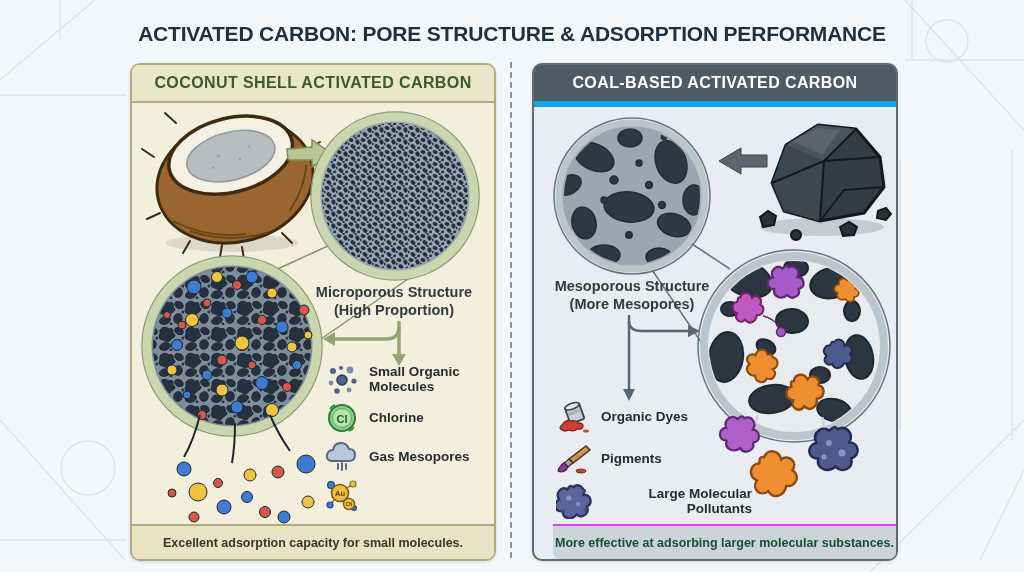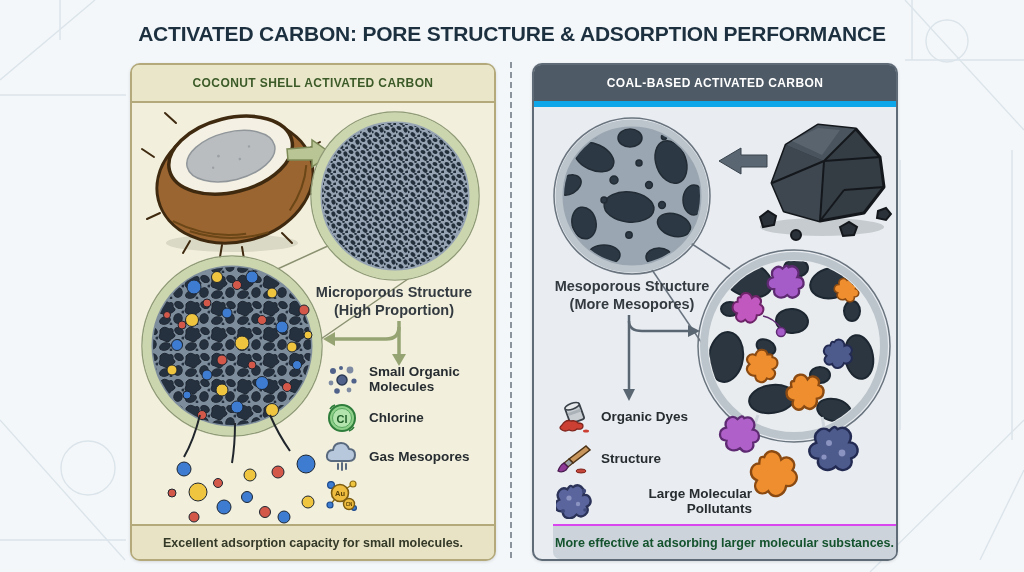--- a/index.html
+++ b/index.html
@@ -11,21 +11,21 @@
   .bg-decor{position:absolute;left:0;top:0;z-index:0;}
   .main-title{
     position:absolute;top:22px;left:0;width:100%;text-align:center;
     font-size:21px;font-weight:bold;color:#1c3040;letter-spacing:-0.2px;z-index:2;
   }
   .panel{position:absolute;top:63px;width:362px;height:494px;border-radius:10px;z-index:1;box-shadow:0 1px 3px rgba(40,50,60,.15);}
   .panel.left{left:130px;background:#f2f0dd;border:2px solid #b3a97b;}
   .panel.right{left:532px;background:#e9edf2;border:2px solid #5f6b77;}
   .panel-header{
     position:absolute;top:0;left:0;right:0;height:36px;display:flex;align-items:center;justify-content:center;
-    font-weight:bold;font-size:12px;letter-spacing:.4px;border-radius:7px 7px 0 0;z-index:3;
+    font-weight:bold;font-size:16px;letter-spacing:.4px;border-radius:7px 7px 0 0;z-index:3;
   }
   .left .panel-header{background:#e9e6c9;border-bottom:2px solid #b3a97b;color:#3c5b28;}
   .right .panel-header{background:#4e5a66;border-bottom:6px solid #0ea5e9;color:#ffffff;}
   .panel-footer{
     position:absolute;bottom:0;left:0;right:0;height:33px;display:flex;align-items:center;justify-content:center;
     font-size:12.5px;font-weight:bold;border-radius:0 0 7px 7px;z-index:3;
   }
   .left .panel-footer{background:#e7e3c4;border-top:2px solid #b3a97b;color:#343928;}
   .right .panel-footer{background:#ccd3db;border-top:2px solid #d946ef;color:#14532d;margin-left:19px;}
   .illustration{position:absolute;top:0;left:0;z-index:1;}
@@ -400,21 +400,21 @@
       </svg>
       <span class="legend-label">Organic Dyes</span>
     </div>
     <div class="legend-row">
       <svg class="legend-icon" viewBox="0 0 36 36">
         <path d="M30,5 L34,9 L17,22 L13,18 Z" fill="#c8955c" stroke="#4a3014" stroke-width="1.5"></path>
         <path d="M13,18 L17,22 L12,26 L8,22 Z" fill="#9aa1a8" stroke="#4a3014" stroke-width="1.3"></path>
         <path d="M8,22 Q4,24 2,30 Q6,32 10,29 Q12,26 12,26 Z" fill="#8e3a96" stroke="#4a1b50" stroke-width="1.3"></path>
         <ellipse cx="25" cy="30" rx="5" ry="2" fill="#c4453a" stroke="#7e241c" stroke-width="1"></ellipse>
       </svg>
-      <span class="legend-label">Structure</span>
+      <span class="legend-label">Pigments</span>
     </div>
     <div class="legend-row">
       <svg class="legend-icon" viewBox="0 0 36 36">
         <use href="#molBlob" transform="translate(17,19) scale(1.15)" fill="#5a659e" stroke="#2c3358" stroke-width="2"></use>
         <circle cx="13" cy="15" r="2.6" fill="#8b93c0"></circle>
           <circle cx="22" cy="21" r="2.2" fill="#8b93c0"></circle>
         <circle cx="28" cy="8" r="2.2" fill="#3f4a7a"></circle>
           <circle cx="7" cy="28" r="2" fill="#3f4a7a"></circle>
         <circle cx="29" cy="27" r="1.8" fill="#3f4a7a"></circle>
       </svg>

